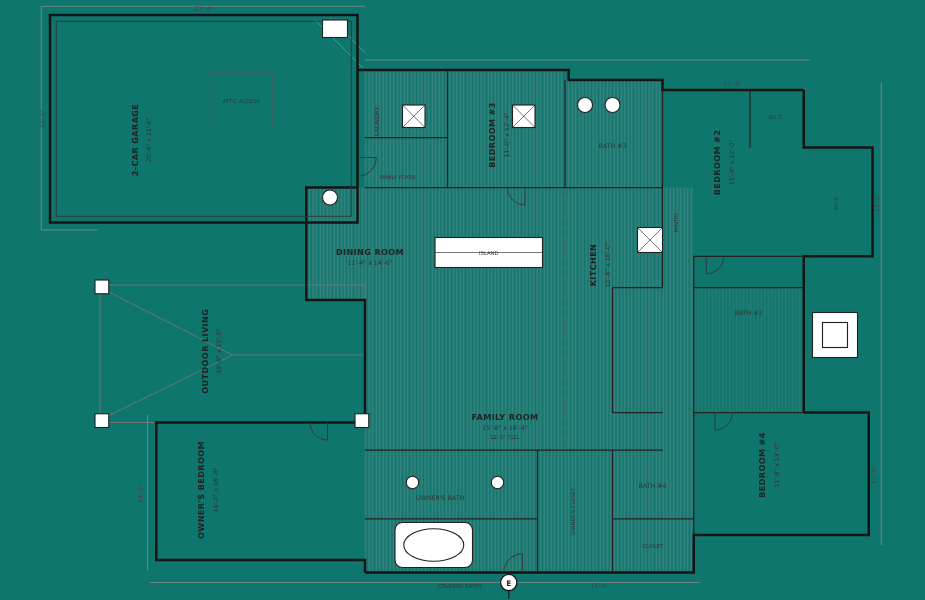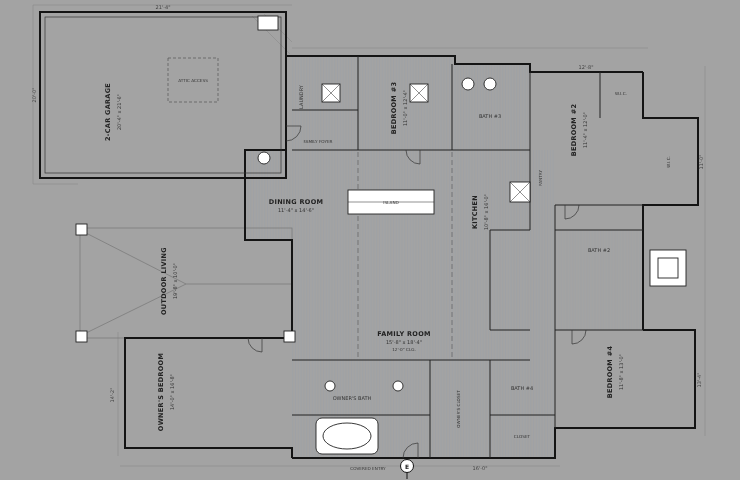--- a/index.html
+++ b/index.html
@@ -1,16 +1,16 @@
 <!DOCTYPE html>
 <html><head>
 <meta charset="utf-8">
 <style>
   html,body{margin:0;padding:0;background:#e9e9e9;}
-  .sheet{width:740px;height:480px;background:#a3a3a3;position:relative;overflow:hidden;
+  .sheet{width:740px;height:480px;background:#0f766e;position:relative;overflow:hidden;
          font-family:"DejaVu Sans","Liberation Sans",sans-serif;}
   .sheet svg{position:absolute;left:0;top:0;}
   text{fill:#222;font-family:"DejaVu Sans","Liberation Sans",sans-serif;}
   .rm{font-size:6.5px;font-weight:bold;letter-spacing:.3px;text-anchor:middle;}
   .rs{font-size:5px;text-anchor:middle;fill:#333;}
   .dm{font-size:5px;text-anchor:middle;fill:#444;}
   .tn{font-size:4.2px;text-anchor:middle;fill:#333;}
   .sy{font-size:6px;font-weight:bold;text-anchor:middle;}
 </style>
 </head>

